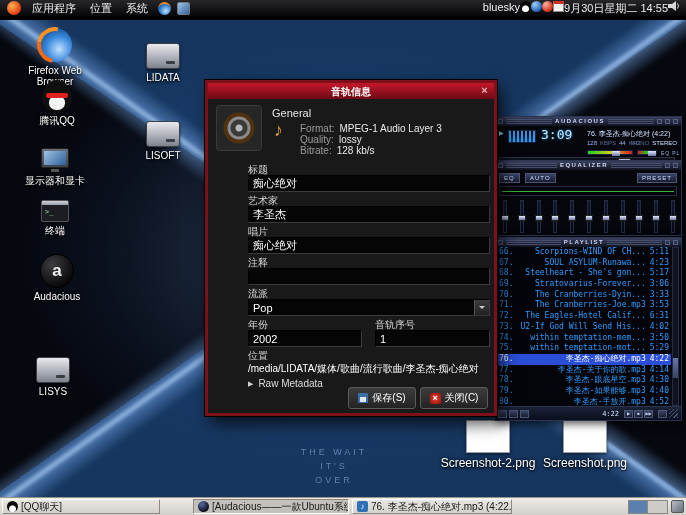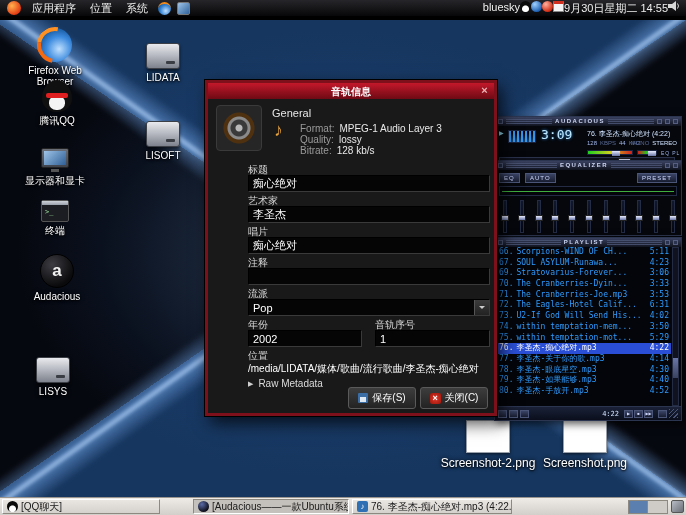--- a/index.html
+++ b/index.html
@@ -107,21 +107,21 @@
   .arand { position:absolute; right:28px; top:44px; color:#f0a030; font-size:5px; letter-spacing:1px; }
   .arep { position:absolute; right:6px; top:44px; color:#f0a030; font-size:5px; letter-spacing:1px; }
   .aeq { top:140px; height:76px; }
   .aeq-body { position:relative; height:67px; }
   .eq-btn { position:absolute; top:3px; height:10px; padding:0 4px; background:linear-gradient(180deg,#3a4466,#181d30); border:1px solid #4a5578; color:#cfd8ff; font-size:6px; display:flex; align-items:center; letter-spacing:1px; }
   .eq-graph { position:absolute; left:4px; top:16px; width:178px; height:10px; background:#03050a; border:1px solid #232b45; }
   .eq-graph::after { content:""; position:absolute; left:2px; right:2px; top:4px; height:1px; background:#3fae3f; }
   .eq-sliders { position:absolute; left:8px; right:6px; top:30px; bottom:4px; display:flex; justify-content:space-between; }
   .eq-band { width:4px; background:linear-gradient(180deg,#11182c,#050812); border:1px solid #232b45; position:relative; }
   .eq-band::after { content:""; position:absolute; left:-3px; right:-3px; top:calc(50% - 2px); height:4px; background:linear-gradient(180deg,#e8ecff,#6a76a8); border:1px solid #222; }
-  .apl { top:217px; height:184px; }
+  .apl { top:217px; height:184px;text-align:right; }
   .pl-list { position:absolute; top:9px; left:2px; right:10px; bottom:14px; background:#03050a; overflow:hidden; font-family:"DejaVu Sans Mono",monospace; font-size:8px; }
   .pl-row { display:flex; height:10.7px; line-height:10.7px; color:#2e9cff; padding:0 2px; white-space:nowrap; }
   .pl-row .no { margin-right:3px; }
   .pl-row .nm { flex:1; overflow:hidden; }
   .pl-row .tm { margin-left:4px; }
   .pl-row.sel { background:#2a4fd6; color:#fff; }
   .pl-scroll { position:absolute; top:9px; right:2px; bottom:14px; width:7px; background:#10131f; border:1px solid #232b45; }
   .pl-thumb { position:absolute; left:0; right:0; top:70%; height:20px; background:linear-gradient(180deg,#6a76a8,#39425f); }
   .pl-footer { position:absolute; left:0; right:0; bottom:0; height:14px; background:linear-gradient(180deg,#1b2238,#0a0e1c); border-top:1px solid #2c3550; display:flex; align-items:center; padding:0 3px; gap:2px; }
   .pf-btn { width:9px; height:8px; background:linear-gradient(180deg,#3a4466,#181d30); border:1px solid #4a5578; flex:none; }
@@ -174,20 +174,25 @@
           <path d="M9.5 2.5 q2 2.5 0 5" stroke="#d8d8d8" fill="none"></path>
         </svg>
     </div>
   </header>
 
   <div class="desktop">
     <div class="wp-wedges"></div>
     <div class="wp-glow"></div>
     <div class="wp-arm a"></div>
     <div class="wp-arm b"></div>
+    <div class="wp-text">
+      <div>THE WAIT</div>
+      <div>IT'S</div>
+      <div>OVER</div>
+    </div>
 
     <div class="dicon" style="left:12px;top:8px">
       <span class="ic-firefox"></span>
       <span class="lbl">Firefox Web Browser</span>
     </div>
     <div class="dicon" style="left:120px;top:18px">
       <span class="ic-drive"></span>
       <span class="lbl">LIDATA</span>
     </div>
     <div class="dicon" style="left:120px;top:96px">
@@ -383,20 +388,25 @@
             <span class="no">66.</span>
             <span class="nm">Scorpions-WIND OF CH...</span>
             <span class="tm">5:11</span>
           </div>
         <div class="pl-row">
             <span class="no">67.</span>
             <span class="nm">SOUL ASYLUM-Runawa...</span>
             <span class="tm">4:23</span>
           </div>
         <div class="pl-row">
+            <span class="no">68.</span>
+            <span class="nm">Steelheart - She's gon...</span>
+            <span class="tm">5:17</span>
+          </div>
+        <div class="pl-row">
             <span class="no">69.</span>
             <span class="nm">Stratovarius-Forever...</span>
             <span class="tm">3:06</span>
           </div>
         <div class="pl-row">
             <span class="no">70.</span>
             <span class="nm">The Cranberries-Dyin...</span>
             <span class="tm">3:33</span>
           </div>
         <div class="pl-row">

